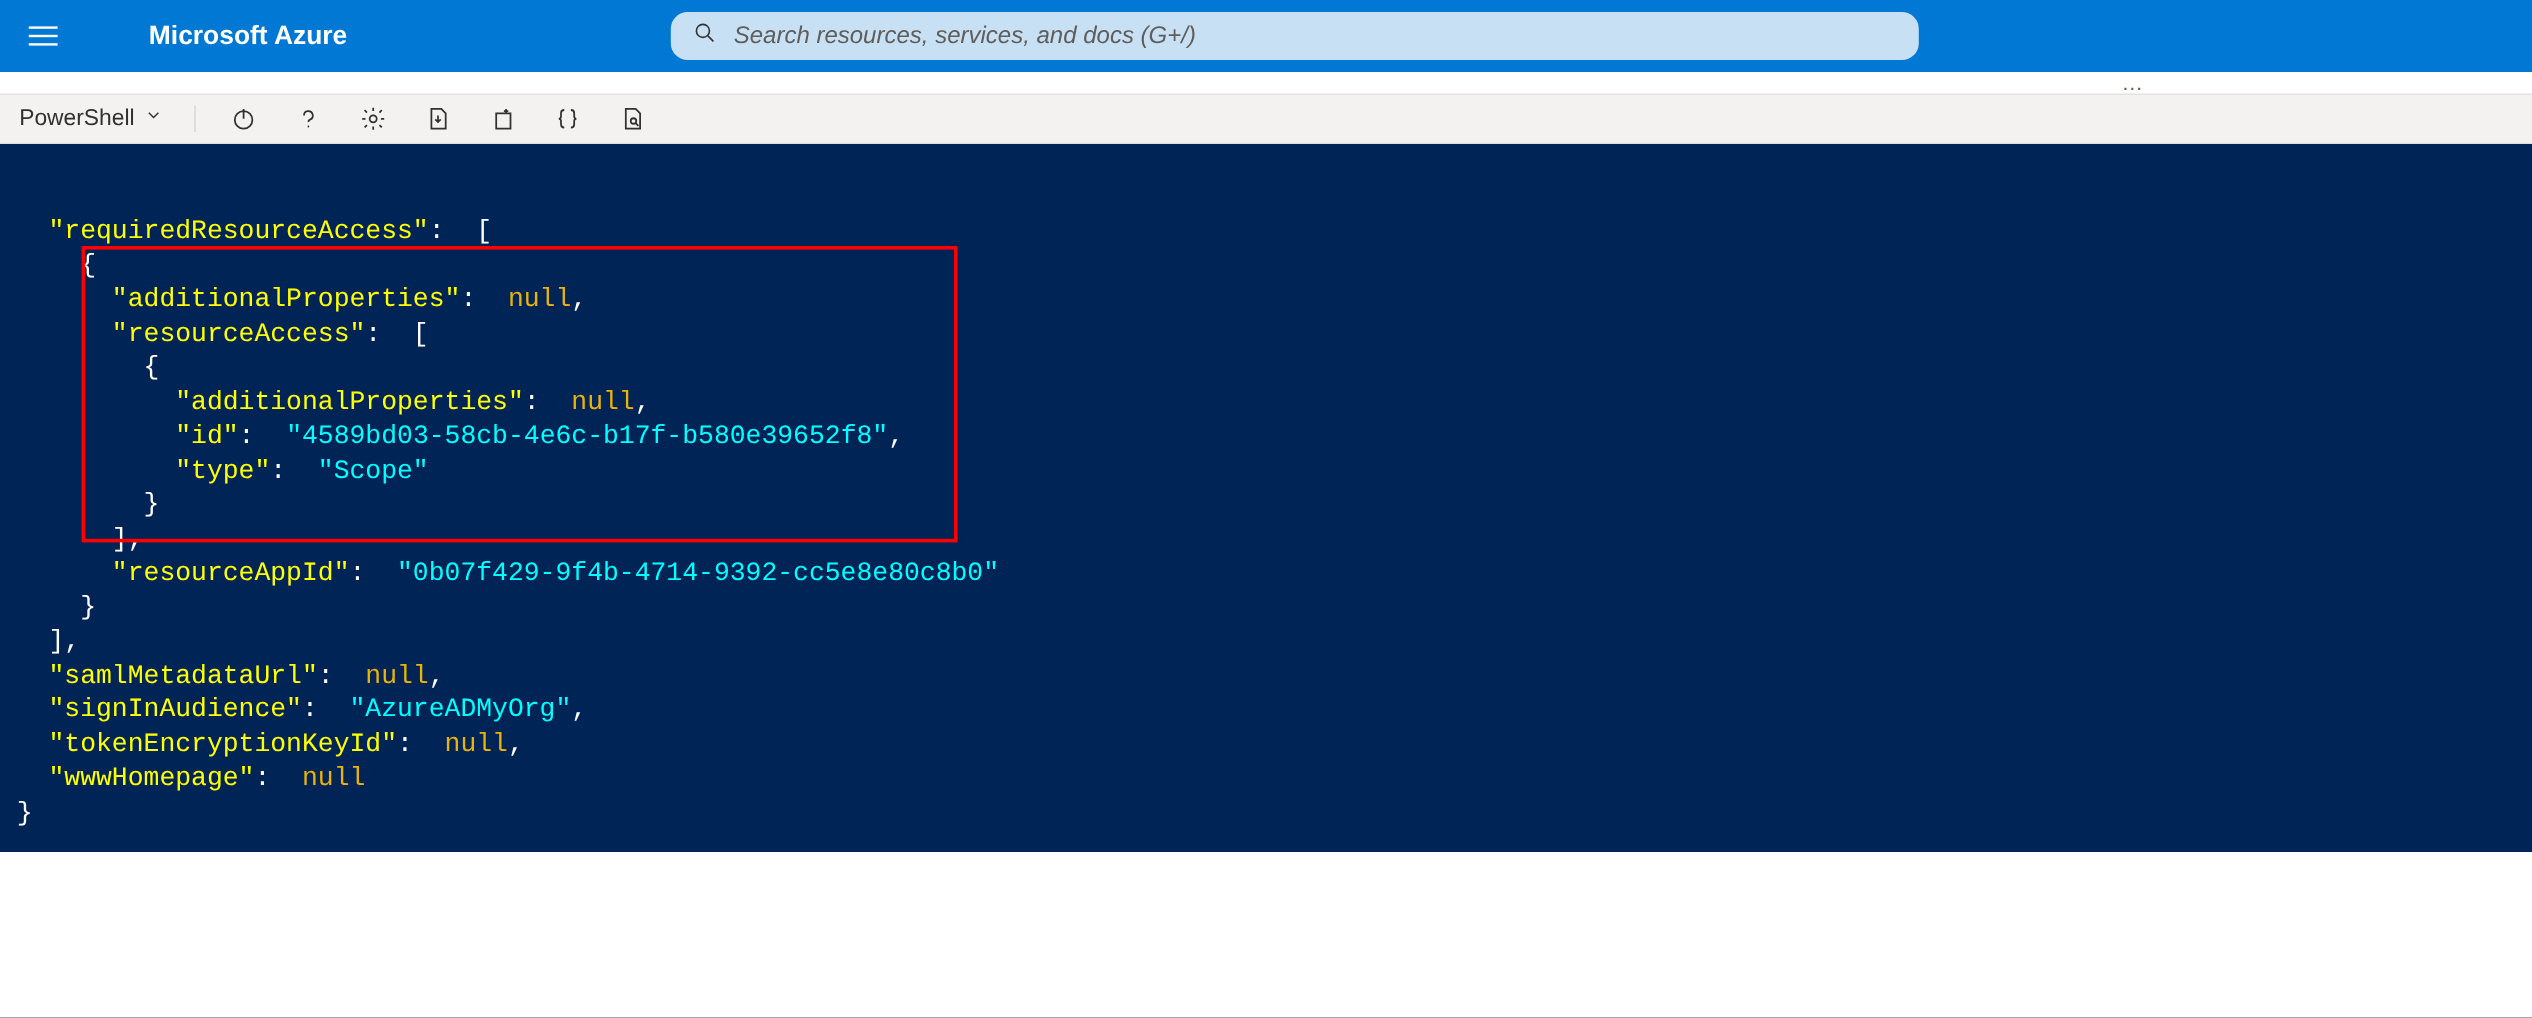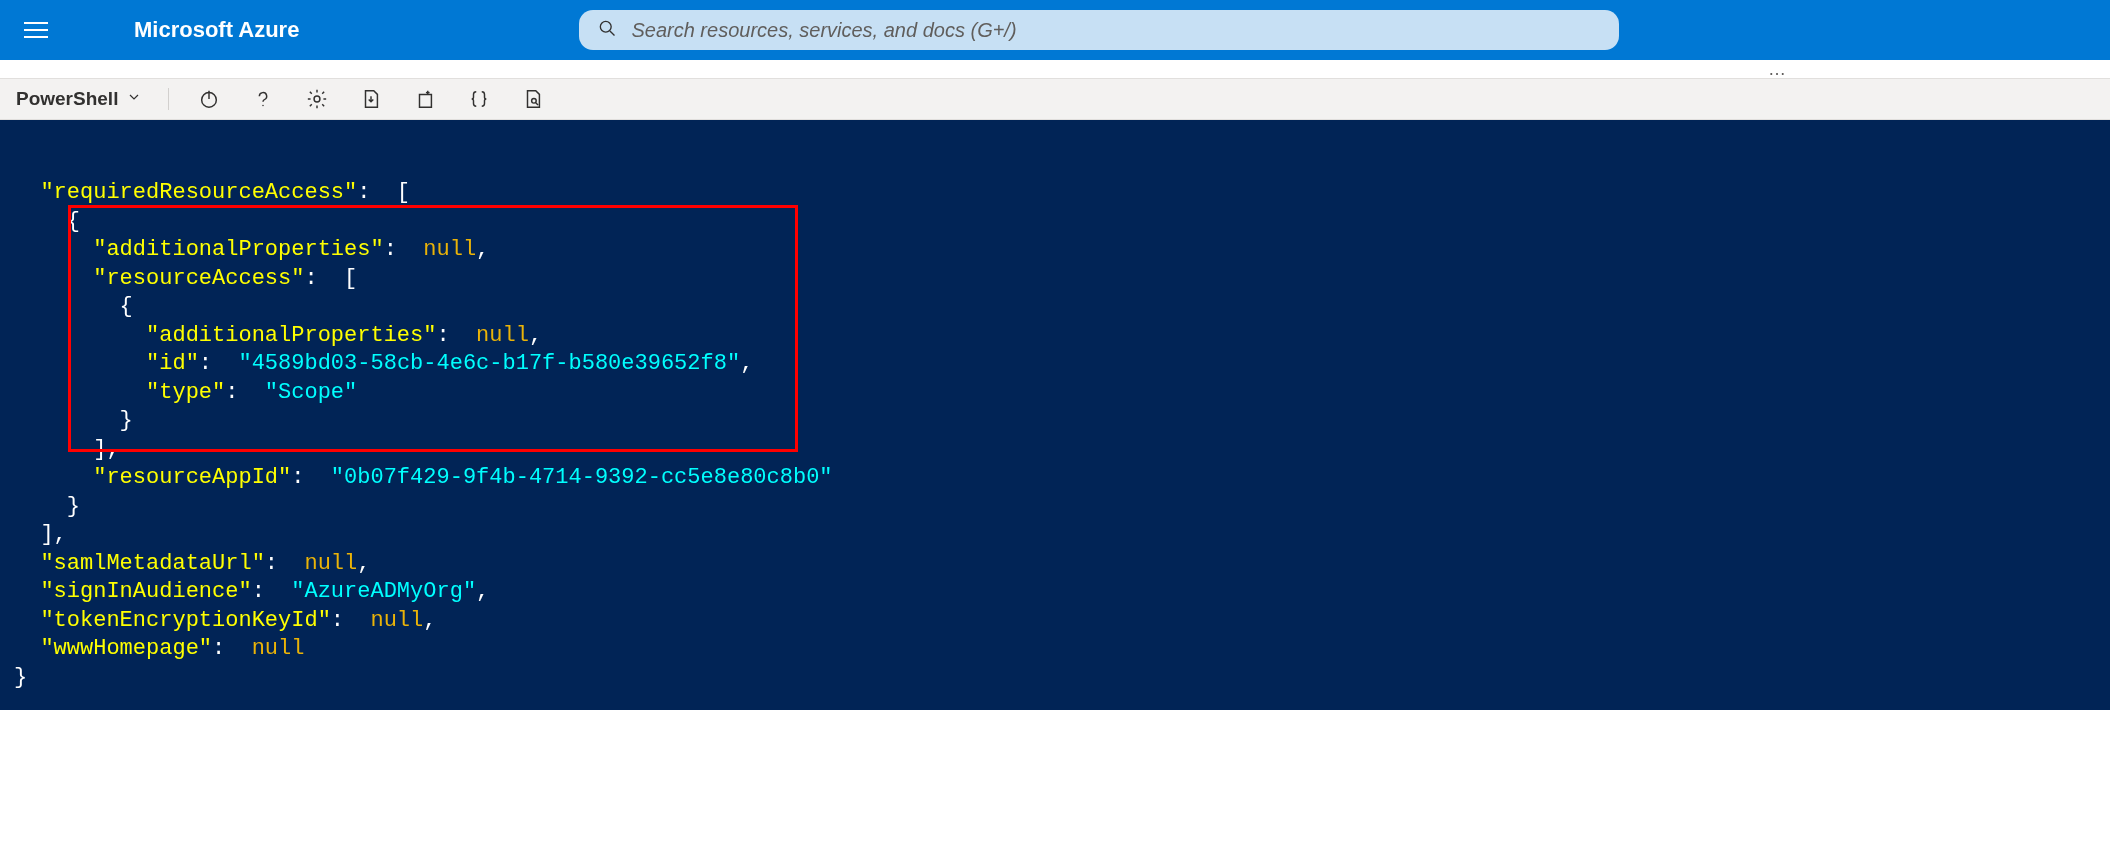--- a/index.html
+++ b/index.html
@@ -1,26 +1,26 @@
 <!DOCTYPE html>
 <html><head>
   <meta charset="utf-8">
   <style>
     * { margin:0; padding:0; box-sizing:border-box; }
     body { font-family:"Segoe UI",Arial,sans-serif; background:#fff; font-size:20px; }
-    .header { background:#0078d4; height:60px; display:flex; align-items:center; padding:0 18px; gap:40px; }
+    .header { background:#0078d4; height:60px; display:flex; align-items:center; padding:0 18px; gap:30px; }
     .hamburger { display:flex; flex-direction:column; gap:5px; cursor:pointer; padding:6px; }
     .hamburger span { display:block; width:24px; height:2px; background:#fff; }
     .brand { color:#fff; font-size:22px; font-weight:600; margin-left:40px; }
     .searchbar { background:#c7e0f4; border-radius:14px; height:40px; flex:1; max-width:1040px; margin-left:240px; display:flex; align-items:center; padding:0 18px; gap:14px; }
     .searchbar svg { width:20px; height:20px; flex-shrink:0; }
     .searchbar input { background:transparent; border:none; outline:none; font-size:20px; color:#323130; width:100%; font-style:italic; }
     .searchbar input::placeholder { color:#605e5c; font-style:italic; }
     .dots-row { height:18px; display:flex; justify-content:flex-end; align-items:center; padding-right:320px; color:#605e5c; letter-spacing:4px; font-size:18px; background:#fff; }
-    .toolbar { background:#f3f2f1; height:42px; display:flex; align-items:center; padding:0 16px; gap:26px; border-top:1px solid #e1dfdd; border-bottom:1px solid #e1dfdd; color:#323130;font-weight:bold; }
+    .toolbar { background:#f3f2f1; height:42px; display:flex; align-items:center; padding:0 16px; gap:26px; border-top:1px solid #e1dfdd; border-bottom:1px solid #e1dfdd; color:#323130; }
     .shell-select { display:flex; align-items:center; gap:8px; cursor:pointer; font-size:19px; }
     .tool-divider { width:1px; height:22px; background:#d2d0ce; }
     .tool-icon { cursor:pointer; display:flex; align-items:center; justify-content:center; width:28px; height:28px; }
     .tool-icon svg { width:22px; height:22px; stroke:#323130; fill:none; stroke-width:1.6; }
     .terminal { background:#012456; color:#fff; font-family:Consolas,"Courier New",monospace; font-size:22px; line-height:28.5px; padding:2px 14px 18px 14px; min-height:520px; white-space:pre; overflow:auto; position:relative; }
     .t-yellow { color:#ffff00; }
     .t-white  { color:#ffffff; }
     .t-cyan   { color:#00ffff; }
     .t-null   { color:#eab308; }
     .highlight-box { position:absolute; border:3px solid #ff0000; pointer-events:none; }

